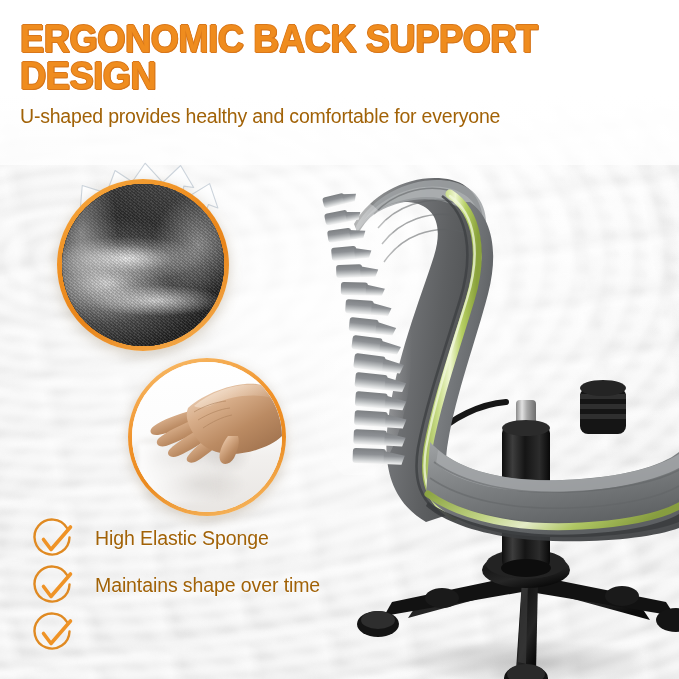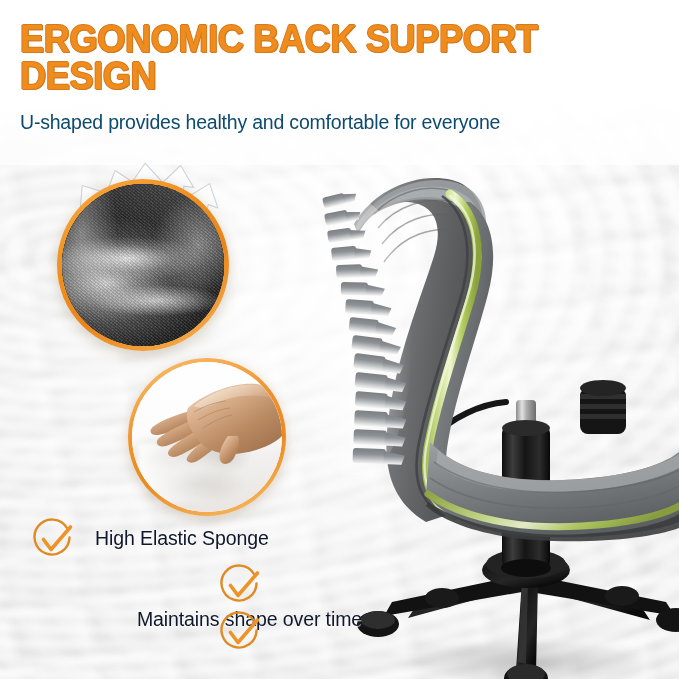--- a/index.html
+++ b/index.html
@@ -75,23 +75,23 @@
     transform-origin:left top;
     text-shadow:
        1px 0 0 #d9771a,
       -1px 0 0 #d9771a,
        0 1px 0 #d9771a,
        0 -1px 0 #d9771a,
        1px 1px 0 #cf6f16;
     white-space:pre-line;
   }
   .subtitle {
-    position:absolute; left:20px; top:110px; width:620px;
+    position:absolute; left:20px; top:104px; width:620px;
     font-size:19.5px; line-height:24px;
-    color:#0c4a6e;
+    color:#a16207;
     letter-spacing:-0.2px;
   }
 
   
   .circle-badge {
     position:absolute;
     border-radius:50%;
     overflow:hidden;
   }
 
@@ -193,27 +193,27 @@
     position:absolute; left:330px; top:150px;
     width:349px; height:529px;
   }
 
   
   .bullets { position:absolute; left:30px; top:515px; width:420px; }
   .bullet-row {
     display:flex; align-items:center;
     height:47px; margin-bottom:0;
   }
-  .bullet-row + .bullet-row { margin-top:0;flex-direction:column; }
+  .bullet-row + .bullet-row { margin-top:0; }
   .check-wrap { width:46px; height:46px; position:relative; flex:0 0 46px; }
   .check-wrap svg { position:absolute; left:0; top:0; }
   .bullet-text {
     margin-left:19px;
     font-size:19.5px;
-    color:#0f172a;
+    color:#a16207;
     letter-spacing:-0.1px;
     white-space:nowrap;
     text-shadow:0 1px 1px rgba(255,255,255,.9);
   }
 </style>
 </head>
 <body>
 
 <div id="stage">
 

